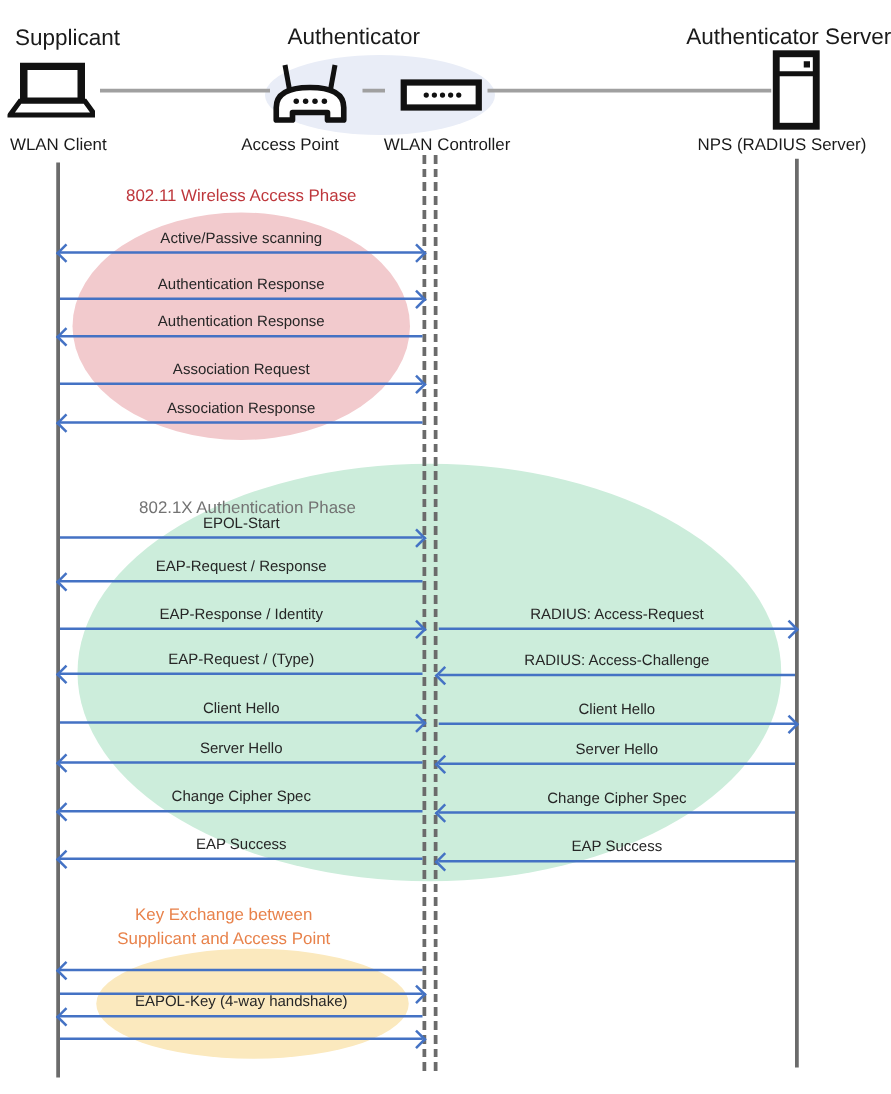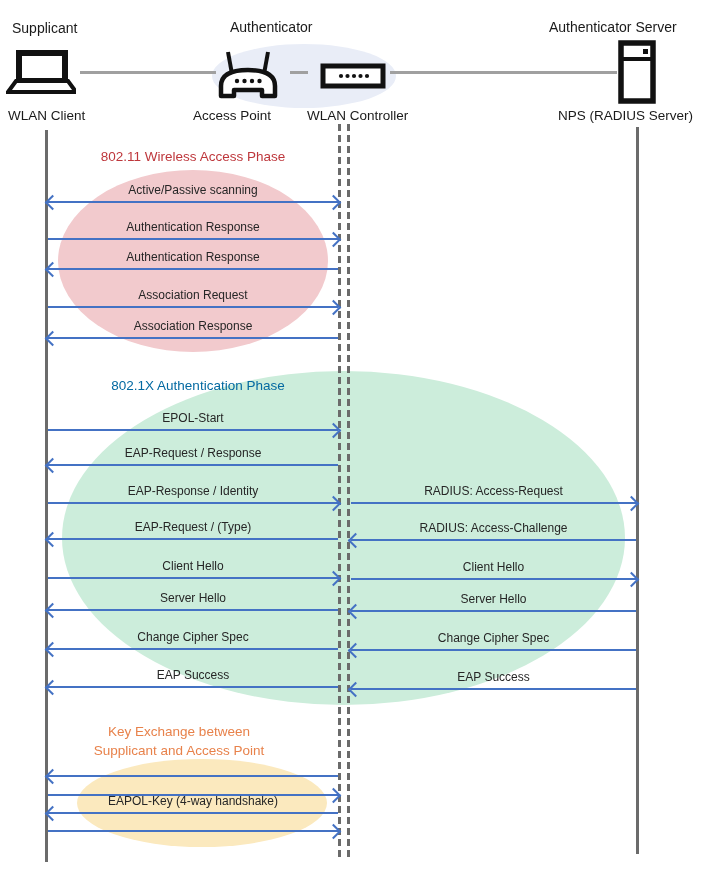--- a/index.html
+++ b/index.html
@@ -2,21 +2,21 @@
 <html><head>
 <meta charset="utf-8">
 <style>
   html,body{margin:0;padding:0;background:#ffffff;}
   .canvas{
     position:relative;width:713px;height:875px;background:#ffffff;overflow:hidden;
     font-family:"Liberation Sans","DejaVu Sans",sans-serif;color:#262626;
   }
   .abs{position:absolute;}
   
-  .actor-label{font-size:14px;color:#1a1a1a;white-space:nowrap;}
+  .actor-label{font-size:18px;color:#1a1a1a;white-space:nowrap;}
   .device-label{font-size:13.5px;color:#1a1a1a;white-space:nowrap;}
   .tc{text-align:left;}
   
   .connector{height:3px;background:#a0a0a0;}
   
   .lifeline{width:3px;background:#6b6b6b;}
   .lifeline-dashed{
     width:3px;
     background:repeating-linear-gradient(180deg,#6b6b6b 0 7px,transparent 7px 11px);
   }
@@ -90,21 +90,21 @@
   <div class="abs lifeline" style="left:45px;top:130px;height:732px;z-index:2;"></div>
   <div class="abs lifeline-dashed" style="left:338px;top:124px;height:734px;z-index:2;"></div>
   <div class="abs lifeline-dashed" style="left:347px;top:124px;height:734px;z-index:2;"></div>
   <div class="abs lifeline" style="left:636px;top:127px;height:727px;z-index:2;"></div>
 
   <div class="abs ellipse" style="left:58px;top:170px;width:270px;height:182px;background:#F2CACD;"></div>
   <div class="abs ellipse" style="left:62px;top:371px;width:563px;height:334px;background:#CCEDDB;"></div>
   <div class="abs ellipse" style="left:77px;top:759px;width:250px;height:88px;background:#FBE9BE;"></div>
 
   <div class="abs phase-title" style="left:63px;top:147px;width:260px;color:#BE373C;">802.11 Wireless Access Phase</div>
-  <div class="abs phase-title" style="left:68px;top:376px;width:260px;color:#0369a1;">802.1X Authentication Phase</div>
+  <div class="abs phase-title" style="left:68px;top:396px;width:260px;color:#737373;">802.1X Authentication Phase</div>
   <div class="abs phase-title" style="left:49px;top:722px;width:260px;color:#E8824B;">
     <div>Key Exchange between</div>
     <div>Supplicant and Access Point</div>
   </div>
 
   <div class="msg" style="left:48px;width:290px;top:201px;">
     <div class="msg-label">Active/Passive scanning</div>
     <div class="msg-line">
         <span class="head head-l"></span>
         <span class="head head-r"></span>

